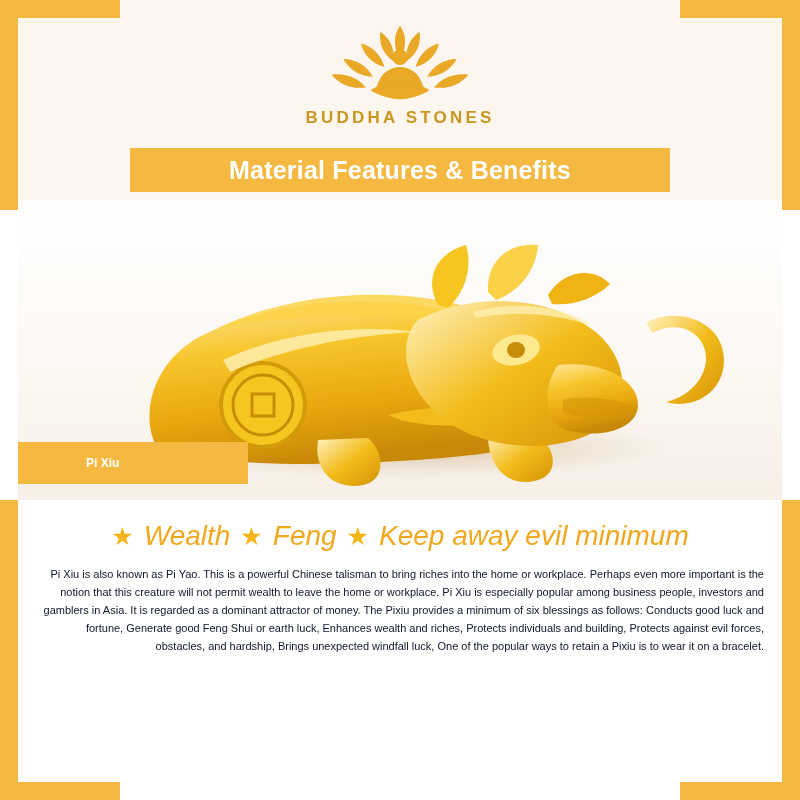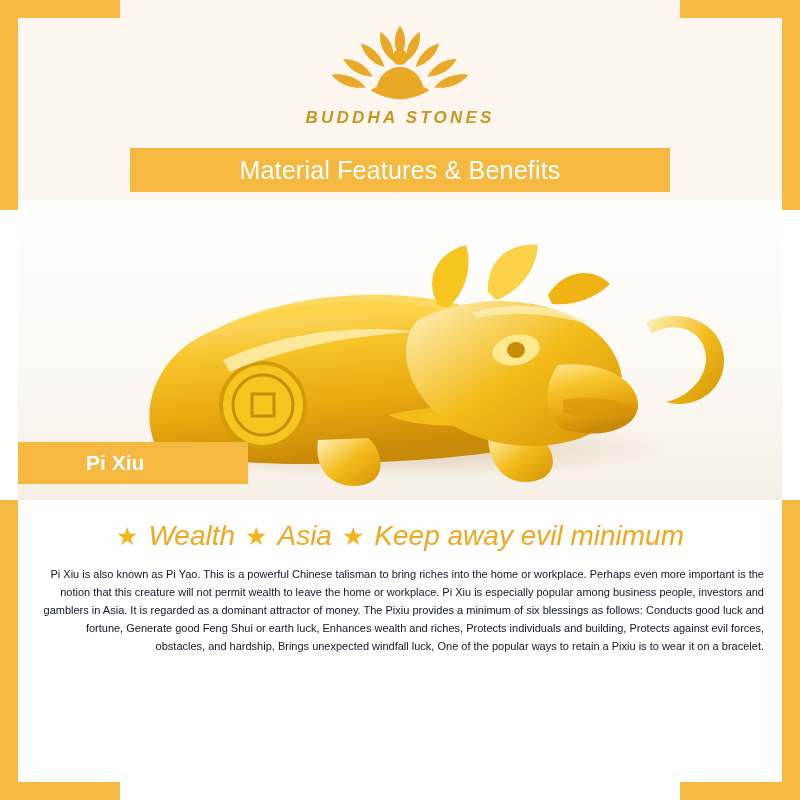--- a/index.html
+++ b/index.html
@@ -44,39 +44,38 @@
   }
 
   .logo-mark { width: 160px; height: 88px; }
 
   .brand-name {
     margin-top: 2px;
     font-size: 17px;
     letter-spacing: 3.2px;
     font-weight: 700;
     color: #C9961F;
-    font-style: italic;
   }
 
   .title-bar {
     position: absolute;
     left: 130px;
     right: 130px;
     top: 148px;
     height: 44px;
     background: #F5B841;
     display: flex;
     align-items: center;
     justify-content: center;
     z-index: 6;
   }
   .title-bar .title-text {
     color: #ffffff;
     font-size: 25px;
-    font-weight: 400;
+    font-weight: 700;
     letter-spacing: 0.2px;
   }
 
   
   .hero {
     position: absolute;
     left: 18px; right: 18px;
     top: 200px;
     height: 300px;
     background: linear-gradient(#FFFFFF 0%, #FCF8F3 55%, #F6EFE6 100%);
@@ -92,21 +91,21 @@
     width: 230px;
     height: 42px;
     background: #F5B841;
     display: flex;
     align-items: center;
     padding-left: 68px;
     z-index: 7;
   }
   .caption-chip .caption-text {
     color: #ffffff;
-    font-size: 21px;
+    font-size: 12px;
     font-weight: 700;
   }
 
   
   .body-wrap {
     position: absolute;
     left: 18px; right: 18px;
     top: 500px;
     bottom: 18px;
     background: #ffffff;
@@ -237,21 +236,21 @@
 
   <div class="caption-chip">
     <span class="caption-text">Pi Xiu</span>
   </div>
 
   <div class="body-wrap">
     <div class="benefits">
       <span class="star">★</span>
       <span class="word">Wealth</span>
       <span class="star">★</span>
-      <span class="word">Asia</span>
+      <span class="word">Feng</span>
       <span class="star">★</span>
       <span class="word">Keep away evil minimum</span>
     </div>
 
     <p class="description">Pi Xiu is also known as Pi Yao. This is a powerful Chinese talisman to bring riches into the home or workplace. Perhaps even more important is the notion that this creature will not permit wealth to leave the home or workplace. Pi Xiu is especially popular among business people, investors and gamblers in Asia. It is regarded as a dominant attractor of money. The Pixiu provides a minimum of six blessings as follows: Conducts good luck and fortune, Generate good Feng Shui or earth luck, Enhances wealth and riches, Protects individuals and building, Protects against evil forces, obstacles, and hardship, Brings unexpected windfall luck, One of the popular ways to retain a Pixiu is to wear it on a bracelet.</p>
   </div>
 
 </div>
 
 </body></html>

